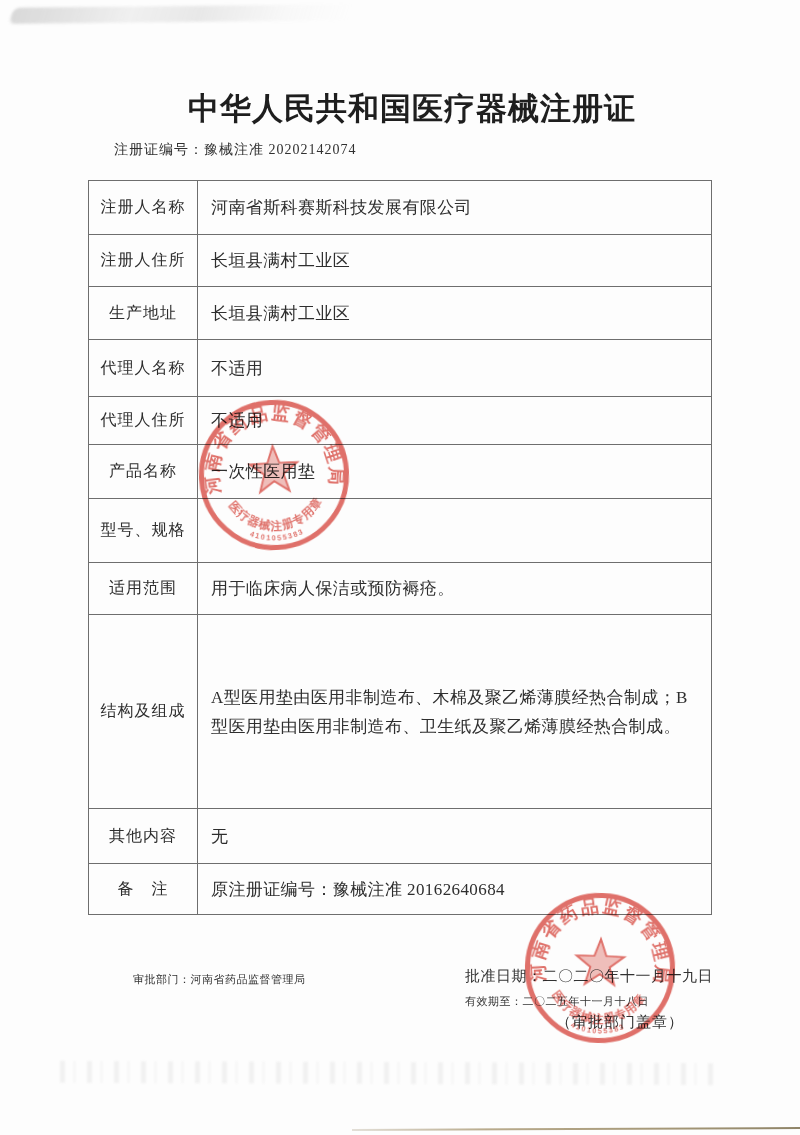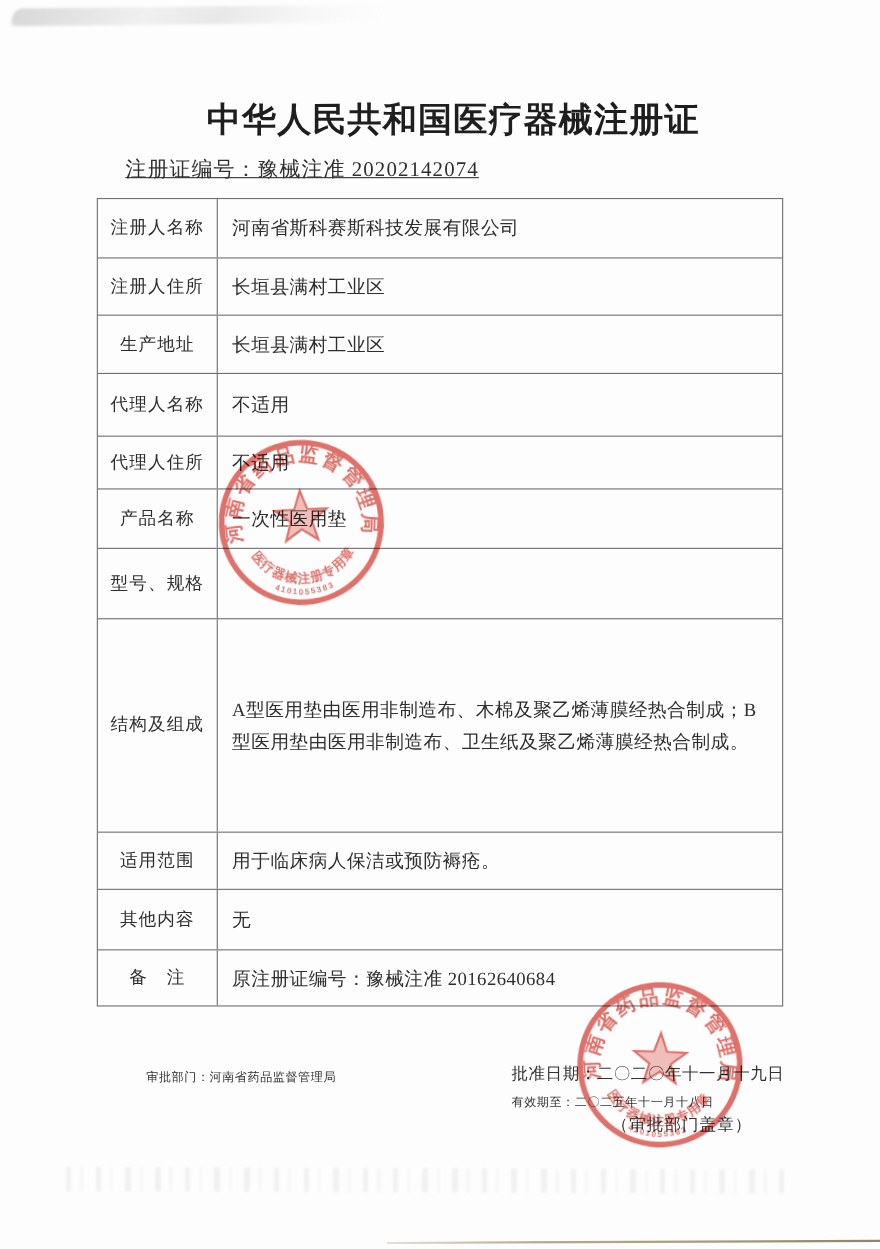--- a/index.html
+++ b/index.html
@@ -36,21 +36,21 @@
   }
 
   .doc-title{
     position:absolute;left:0;top:88px;width:800px;
     text-align:center;
     font-family:"Liberation Sans","DejaVu Sans",sans-serif;
     font-weight:700;font-size:31px;letter-spacing:1px;color:#1e1e1e;padding-left:12px;
   }
   .reg-line{
     position:absolute;left:114px;top:141px;
-    font-size:19px;letter-spacing:1px;color:#303030;text-decoration:underline;
+    font-size:14px;letter-spacing:1px;color:#303030;
   }
 
   
   .cert-table{
     position:absolute;left:88px;top:180px;width:624px;
     border:1px solid var(--line);
     box-sizing:border-box;
   }
   .row{display:flex;box-sizing:border-box;}
   .row + .row{border-top:1px solid var(--line);}
@@ -133,27 +133,27 @@
       <div class="cell-label">代理人住所</div>
       <div class="cell-value">不适用</div>
     </div>
     <div class="row" style="height:54px">
       <div class="cell-label">产品名称</div>
       <div class="cell-value">一次性医用垫</div>
     </div>
     <div class="row" style="height:64px">
       <div class="cell-label">型号、规格</div>
     </div>
+    <div class="row" style="height:52px">
+      <div class="cell-label">适用范围</div>
+      <div class="cell-value">用于临床病人保洁或预防褥疮。</div>
+    </div>
     <div class="row" style="height:194px">
       <div class="cell-label">结构及组成</div>
       <div class="cell-value">A型医用垫由医用非制造布、木棉及聚乙烯薄膜经热合制成；B型医用垫由医用非制造布、卫生纸及聚乙烯薄膜经热合制成。</div>
-    </div>
-    <div class="row" style="height:52px">
-      <div class="cell-label">适用范围</div>
-      <div class="cell-value">用于临床病人保洁或预防褥疮。</div>
     </div>
     <div class="row" style="height:55px">
       <div class="cell-label">其他内容</div>
       <div class="cell-value">无</div>
     </div>
     <div class="row" style="height:51px">
       <div class="cell-label">备　注</div>
       <div class="cell-value">原注册证编号：豫械注准 20162640684</div>
     </div>
   </div>

